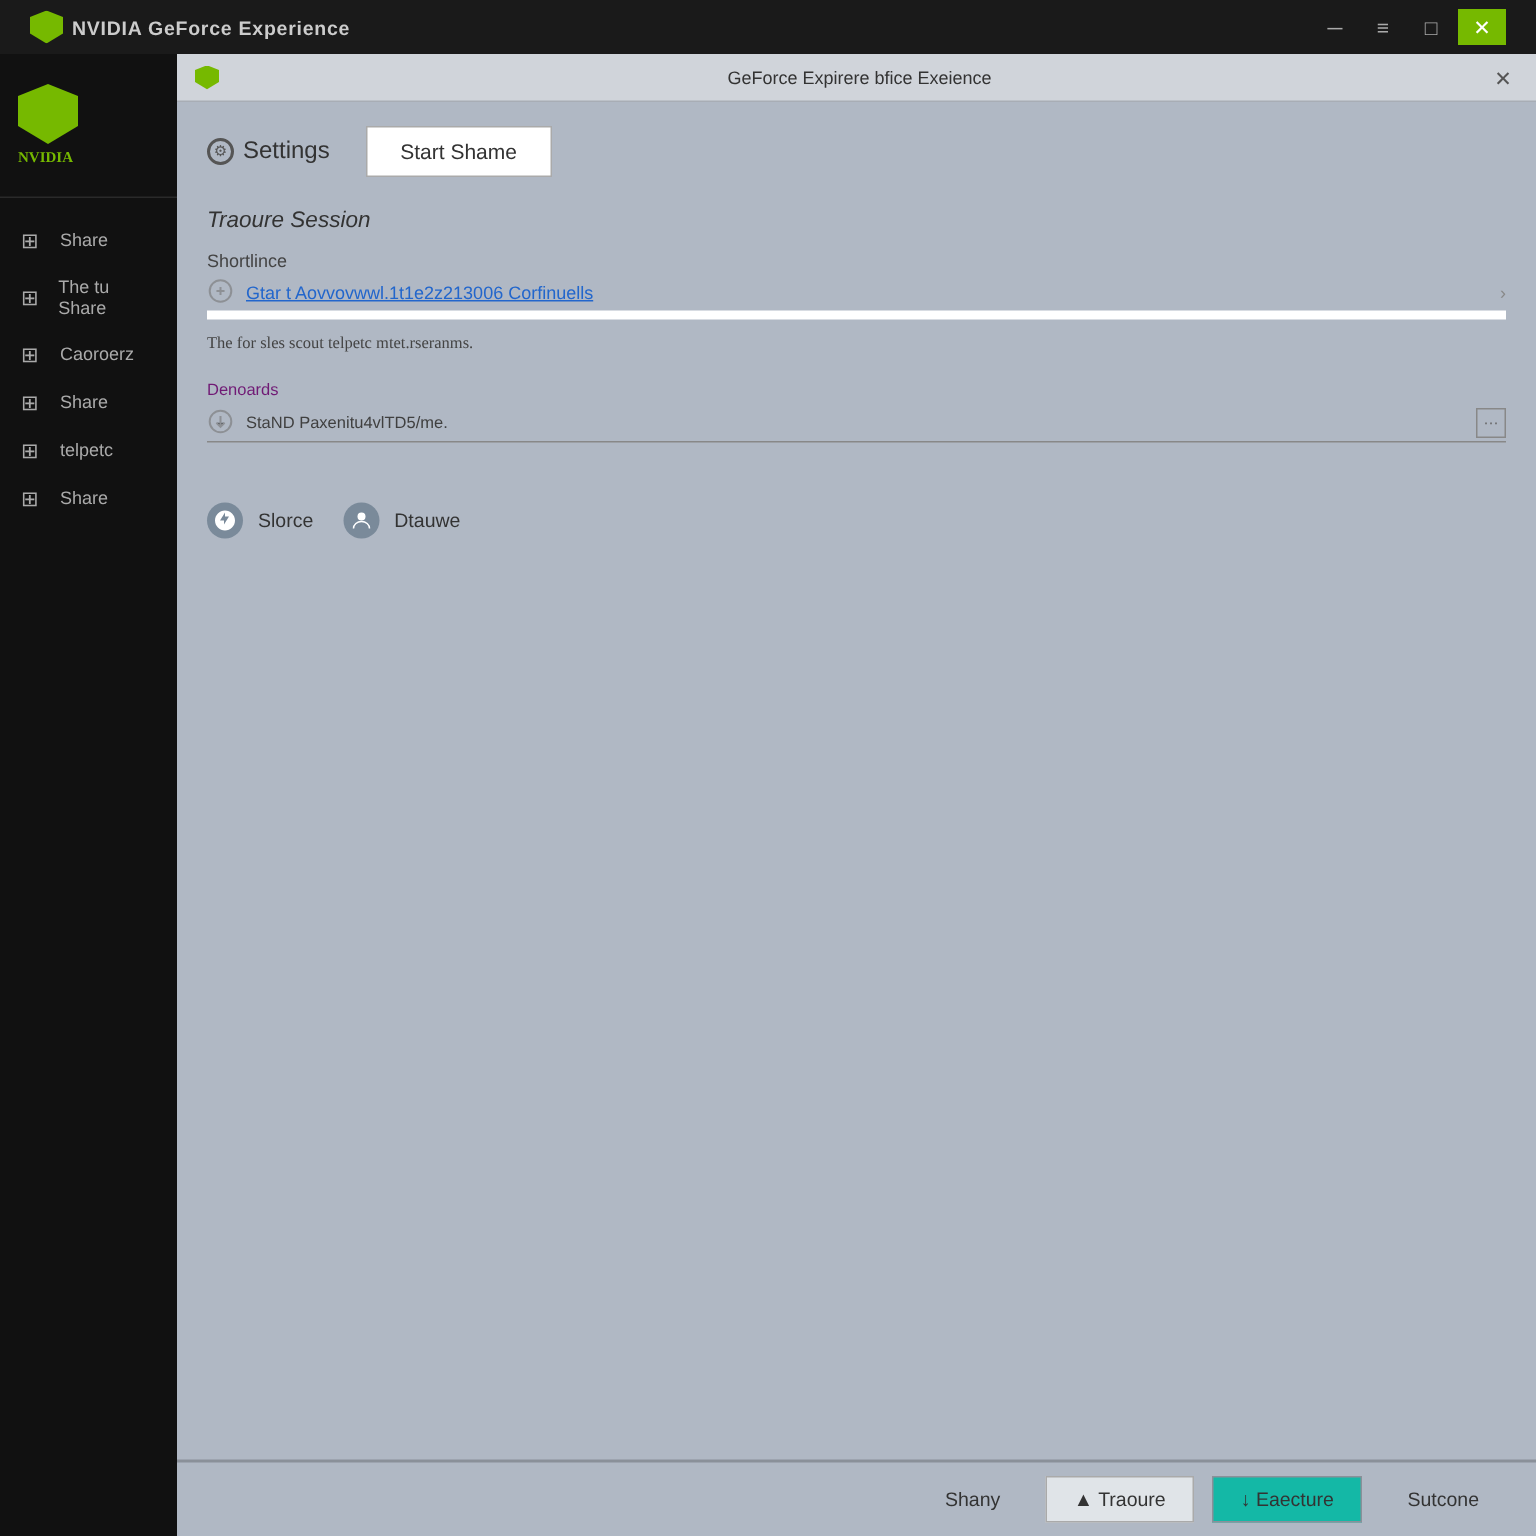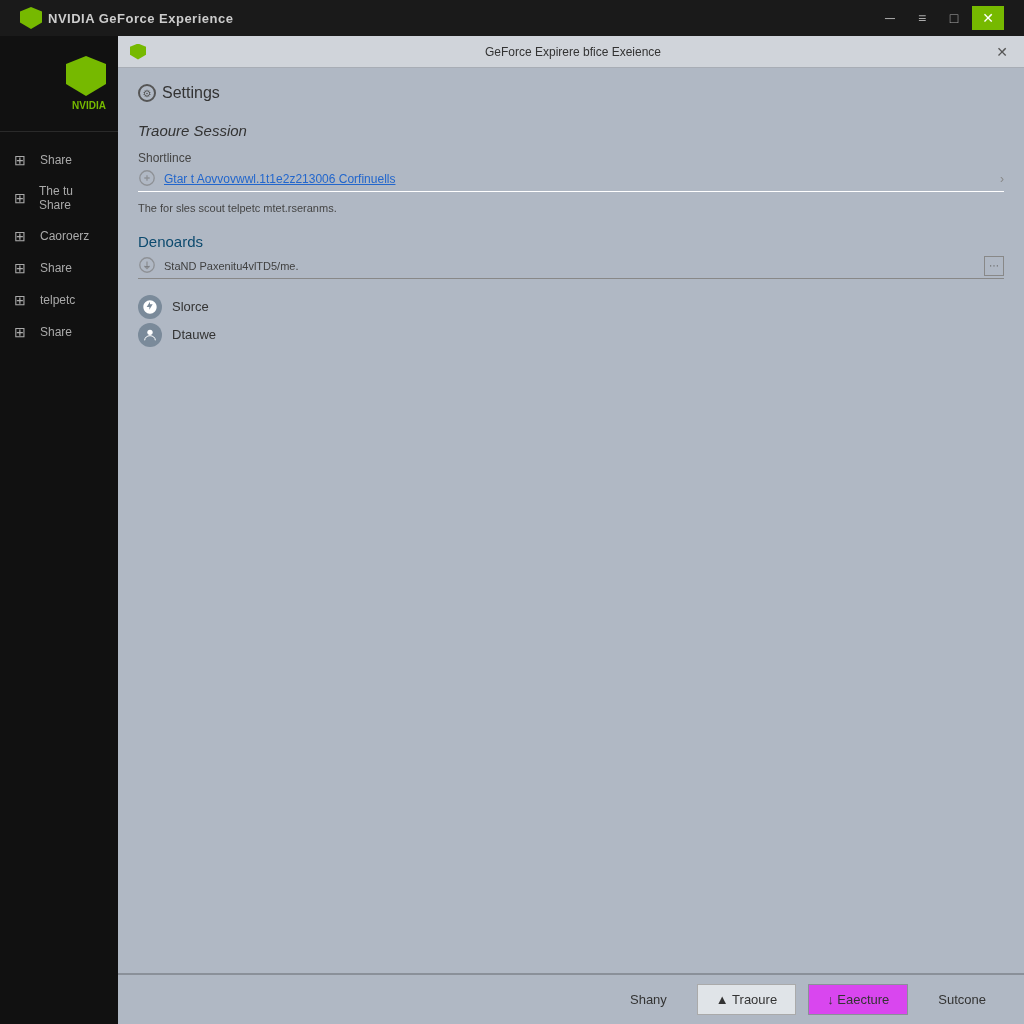--- a/index.html
+++ b/index.html
@@ -80,25 +80,26 @@
       height: calc(1024px - 36px);
       background: #111111;
       display: flex;
       flex-direction: column;
       align-items: flex-start;
       padding: 12px 0;
     }
     .sidebar-logo {
       display: flex;
       flex-direction: column;
-      align-items: flex-end;
+      align-items: flex-start;
       width: 100%;
       padding: 8px 12px 20px;
       border-bottom: 1px solid #2a2a2a;
       margin-bottom: 12px;
+      font-family: Liberation Serif, serif;
     }
     .sidebar-nvidia-icon {
       width: 40px;
       height: 40px;
       background: #76b900;
       clip-path: polygon(50% 0%, 100% 20%, 100% 70%, 50% 100%, 0% 70%, 0% 20%);
       margin-bottom: 4px;
     }
     .sidebar-brand {
       color: #76b900;
@@ -223,21 +224,21 @@
       margin-bottom: 12px;
     }
     .field-label {
       color: #444;
       font-size: 12px;
       margin-bottom: 4px;
     }
     .field-row {
       display: flex;
       align-items: center;
-      border-bottom: 1px solid #ffffff;
+      border-bottom: 6px solid #ffffff;
       margin-bottom: 8px;
       padding-bottom: 2px;
     }
     .field-row-icon {
       width: 20px;
       height: 20px;
       margin-right: 6px;
       opacity: 0.6;
     }
     .field-input {
@@ -251,25 +252,26 @@
     }
     .field-arrow {
       color: #888;
       font-size: 12px;
     }
     .field-help {
       color: #444;
       font-size: 11px;
       margin-bottom: 16px;
       line-height: 1.5;
+      font-family: Liberation Serif, serif;
     }
 
     .downloads-label {
-      color: #0c4a6e;
-      font-size: 15px;
+      color: #701a75;
+      font-size: 11px;
       font-weight: 500;
       margin-bottom: 6px;
     }
     .downloads-row {
       display: flex;
       align-items: center;
       border-bottom: 1px solid #888;
       padding-bottom: 2px;
       margin-bottom: 16px;
     }
@@ -294,23 +296,23 @@
       border: 1px solid #888;
       cursor: pointer;
       display: flex;
       align-items: center;
       justify-content: center;
       font-size: 10px;
       color: #666;
     }
 
     .extra-items {
-      display: flex;
-      flex-direction: column;
-      gap: 4px;
+      margin-top: 24px;
+      display: flex;
+      gap: 20px;
     }
     .extra-item {
       display: flex;
       align-items: center;
       gap: 10px;
       color: #333;
       font-size: 13px;
       cursor: pointer;
     }
     .extra-icon {
@@ -353,21 +355,21 @@
     .footer-btn-ghost {
       background: transparent;
       color: #333;
     }
     .footer-btn-primary {
       background: #e0e4e8;
       color: #333;
       border: 1px solid #aaa;
     }
     .footer-btn-accent {
-      background: #d946ef;
+      background: #14b8a6;
       color: #333;
       border: 1px solid #8a9099;
     }
     .footer-btn-arrow {
       display: flex;
       align-items: center;
       gap: 4px;
     }
   </style>
 </head>
@@ -426,20 +428,21 @@
     <button class="window-close">✕</button>
   </div>
 
   <div class="content-area">
 
     <div class="header-row">
       <div class="settings-heading">
         <div class="settings-icon-circle">⚙</div>
         <span>Settings</span>
       </div>
+      <button class="start-shame-btn">Start Shame</button>
     </div>
 
     <div>
       <div class="section-title">Traoure Session</div>
 
       <div class="field-label">Shortlince</div>
       <div class="field-row">
         <div class="field-row-icon">
           <svg viewBox="0 0 20 20" width="18" height="18">
               <circle cx="10" cy="10" r="8" fill="none" stroke="#777" stroke-width="1.5"></circle>

